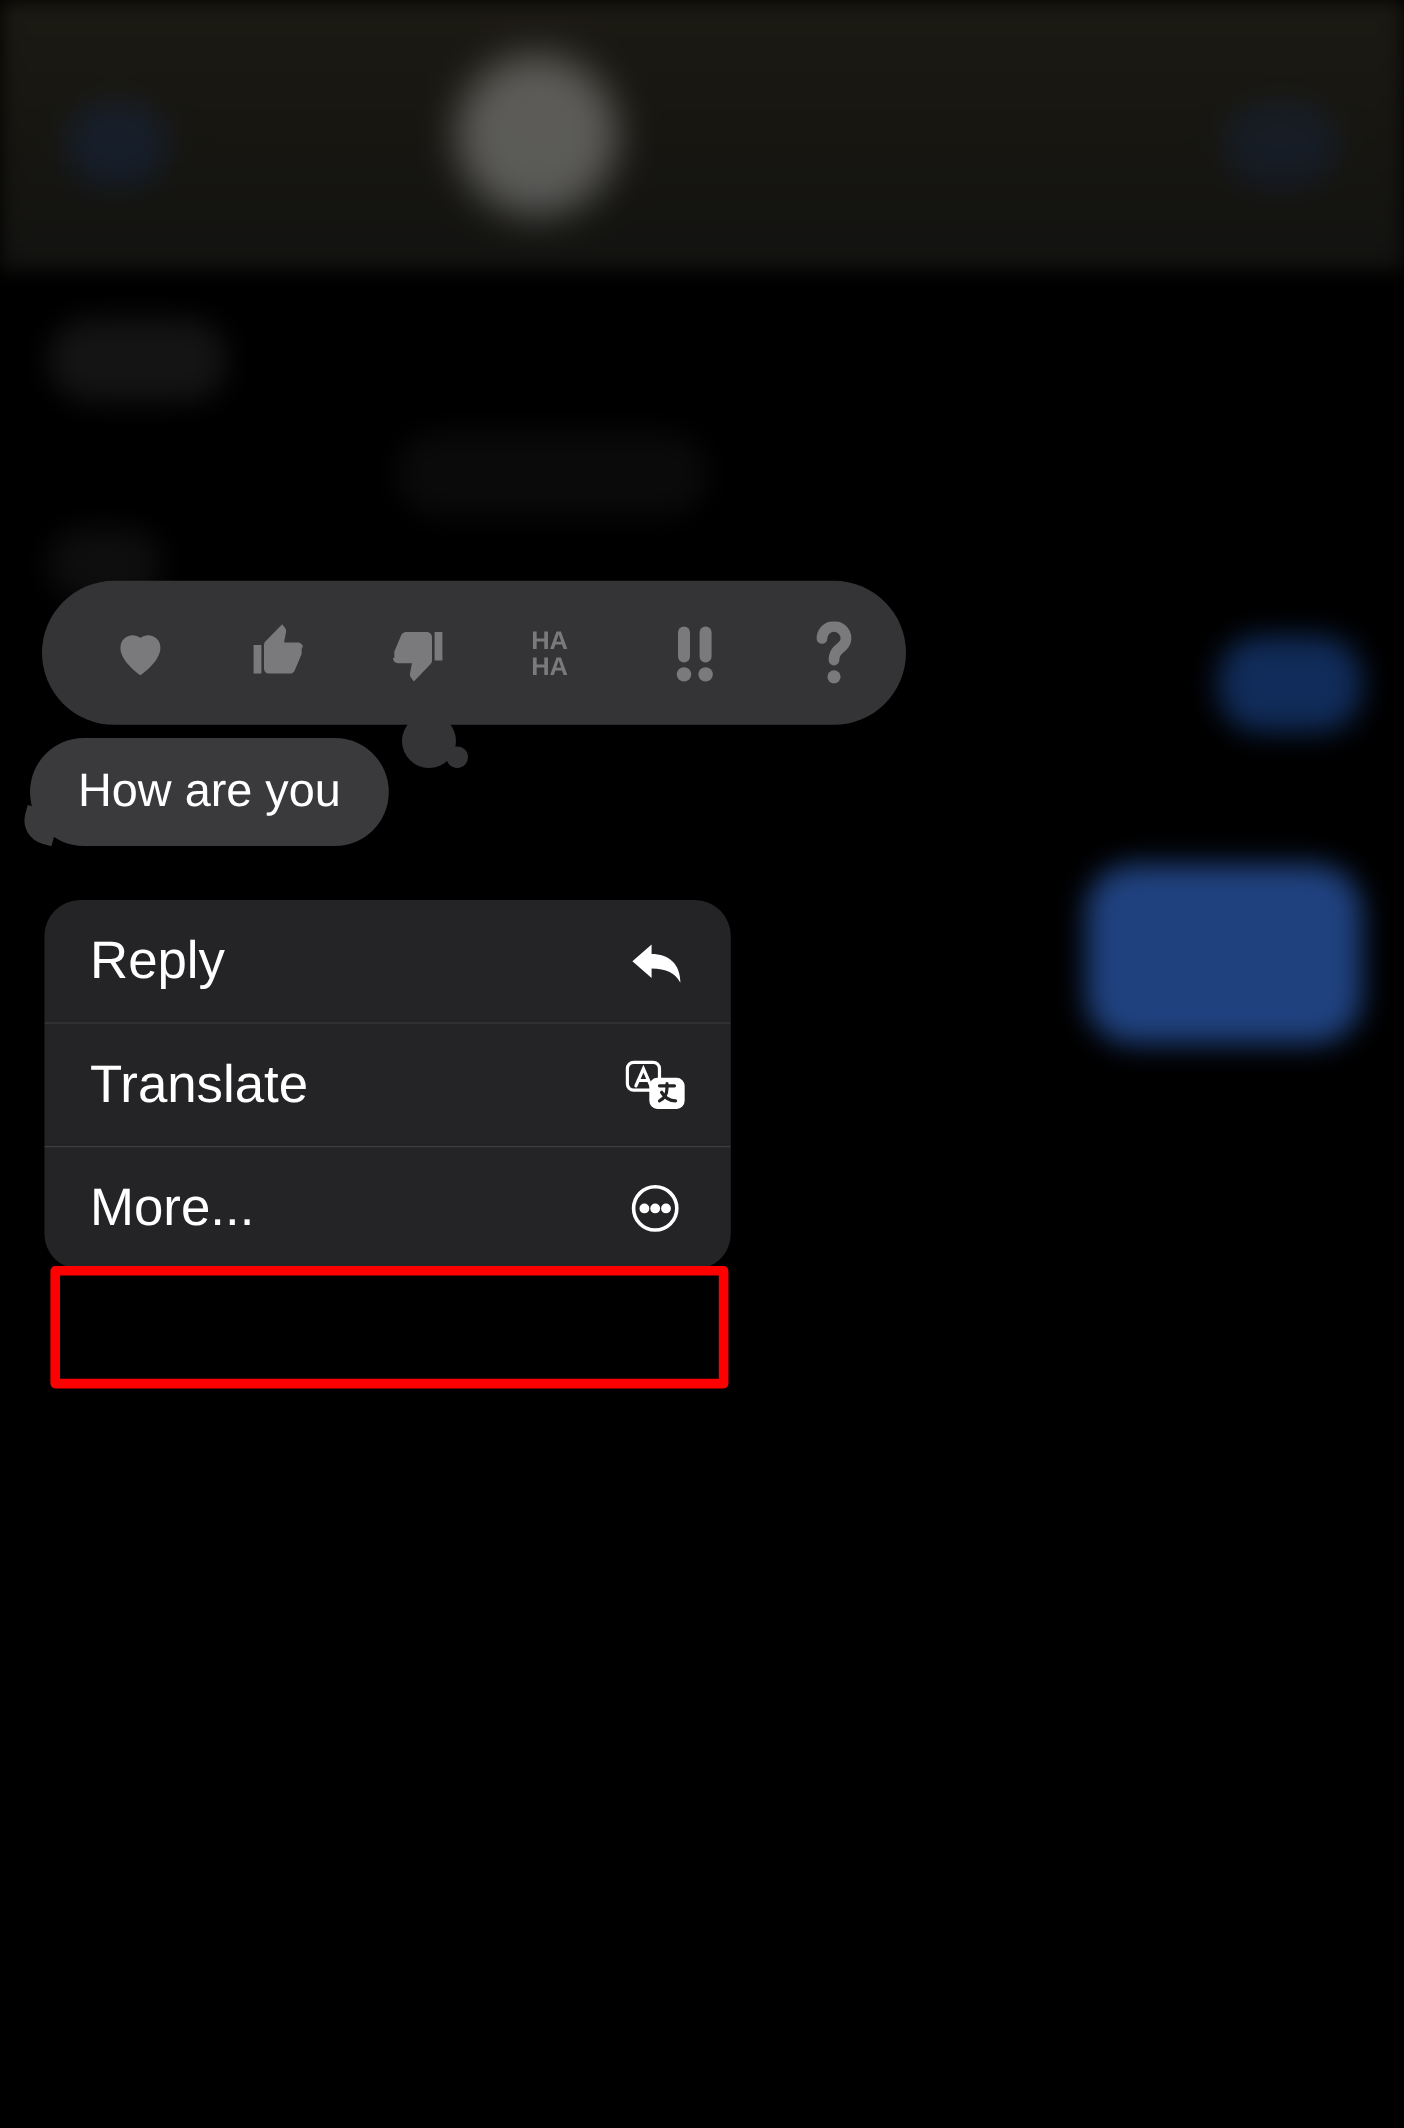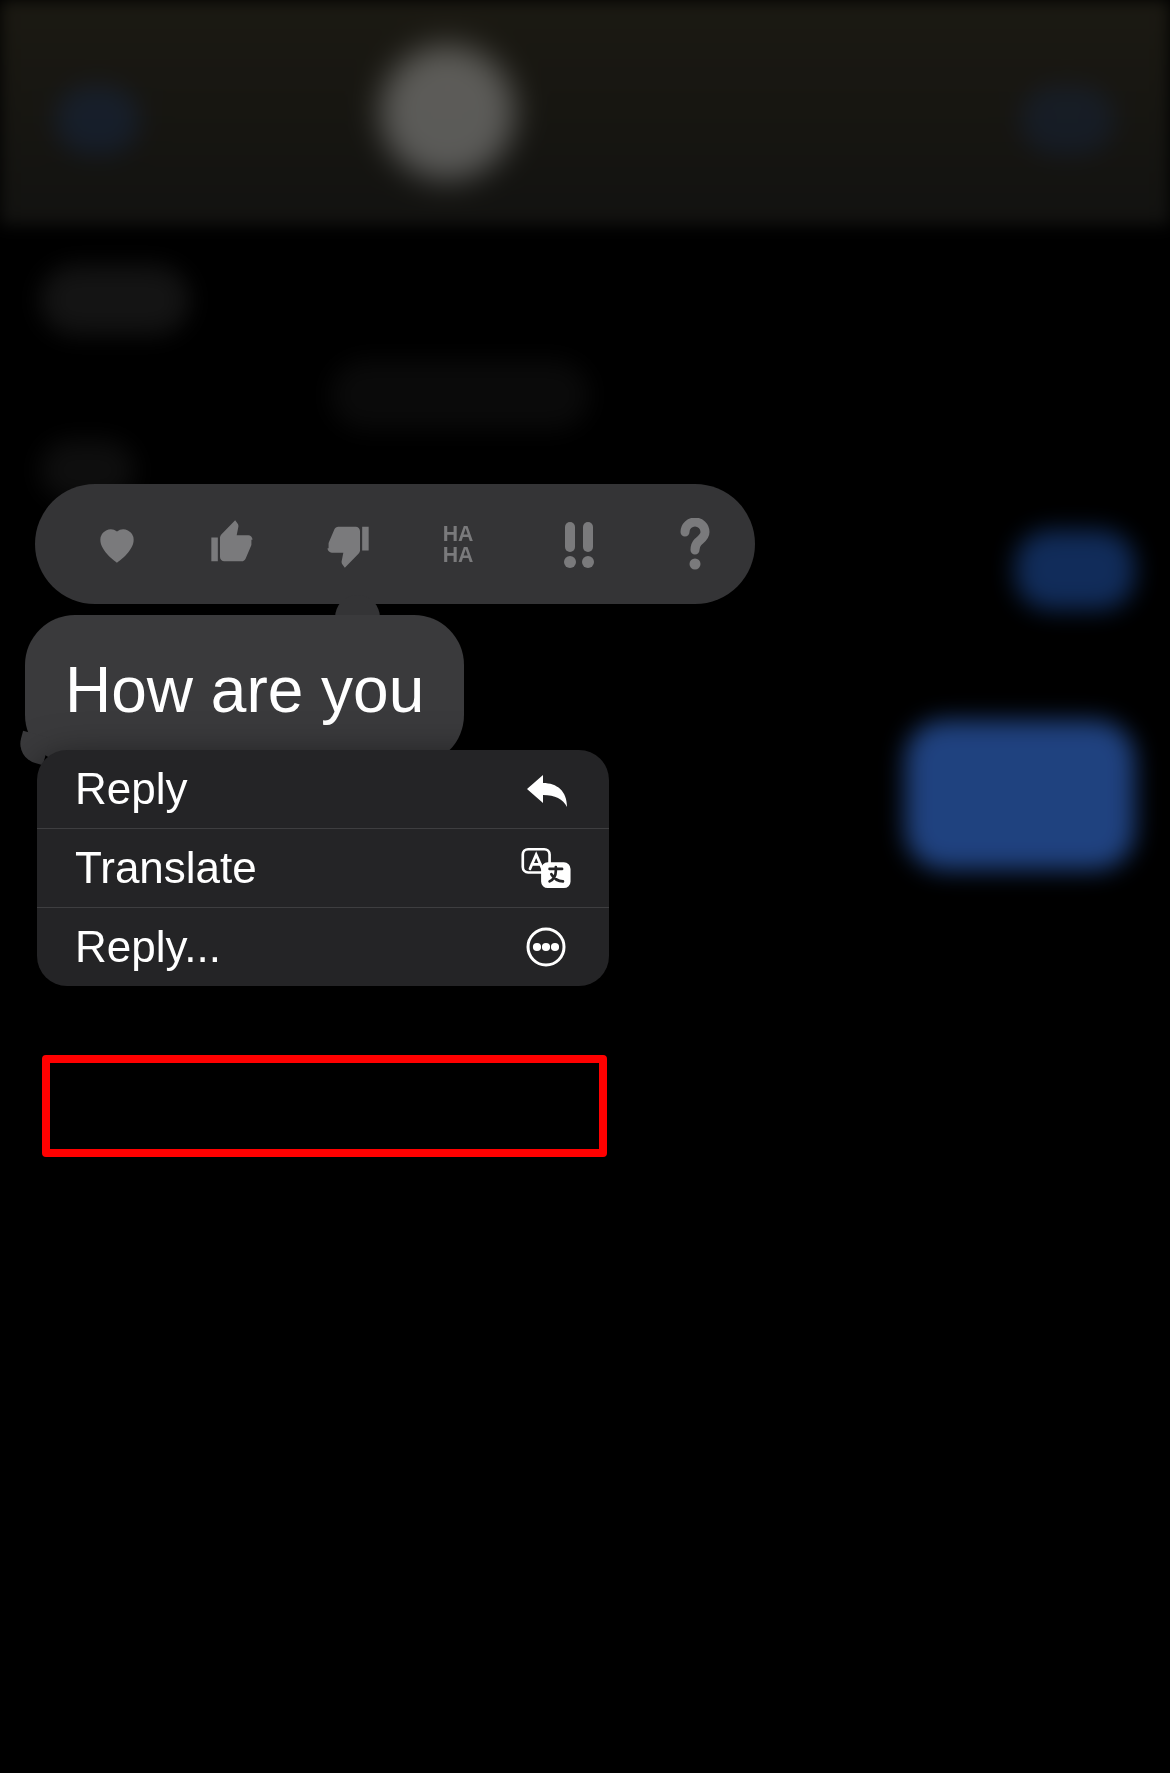--- a/index.html
+++ b/index.html
@@ -97,22 +97,22 @@
     border-radius: 50%;
   }
 
   
   .message-bubble {
     position: absolute;
     left: 25px;
     top: 615px;
     background: #3a3a3c;
     border-radius: 50px;
-    padding: 38px 40px;
-    font-size: 64px;
+    padding: 23px 40px;
+    font-size: 39px;
     color: #fff;
     max-width: 500px;
   }
   .message-bubble::before {
     content: "";
     position: absolute;
     left: -6px;
     bottom: 3px;
     width: 28px; height: 28px;
     background: #3a3a3c;
@@ -128,21 +128,21 @@
     width: 572px;
     background: #242426;
     border-radius: 30px;
     overflow: hidden;
     box-shadow: 0 10px 40px rgba(0,0,0,0.6);
   }
   .menu-item {
     display: flex;
     align-items: center;
     justify-content: space-between;
-    padding: 14px 38px;
+    padding: 26px 38px;
     font-size: 44px;
     color: #fff;
     border-bottom: 1px solid rgba(255,255,255,0.12);
     text-align: center;
   }
   .menu-item:last-child { border-bottom: none; }
   .menu-item .icon-slot {
     width: 50px; height: 50px;
     display: flex; align-items: center; justify-content: center;
   }
@@ -232,21 +232,21 @@
     <span class="icon-slot">
       <svg width="56" height="46" viewBox="0 0 56 46">
         <rect x="2" y="2" width="30" height="26" rx="6" stroke="#fff" stroke-width="3" fill="none"></rect>
         <path d="M10 24 L17 8 L24 24 M12 19 H22" stroke="#fff" stroke-width="3" fill="none" stroke-linecap="round"></path>
         <rect x="24" y="18" width="30" height="26" rx="6" fill="#fff"></rect>
         <path d="M32 24 h14 M39 22 v4 c0 6 -3 10 -7 12 M34 30 c3 5 8 8 13 8" stroke="#242426" stroke-width="3" fill="none" stroke-linecap="round"></path>
       </svg>
     </span>
   </div>
   <div class="menu-item">
-    <span>Reply...</span>
+    <span>More...</span>
     <span class="icon-slot">
       <svg width="42" height="42" viewBox="0 0 42 42">
         <circle cx="21" cy="21" r="18" stroke="#fff" stroke-width="3" fill="none"></circle>
         <circle cx="12" cy="21" r="2.6" fill="#fff"></circle>
         <circle cx="21" cy="21" r="2.6" fill="#fff"></circle>
         <circle cx="30" cy="21" r="2.6" fill="#fff"></circle>
       </svg>
     </span>
   </div>
 </div>

